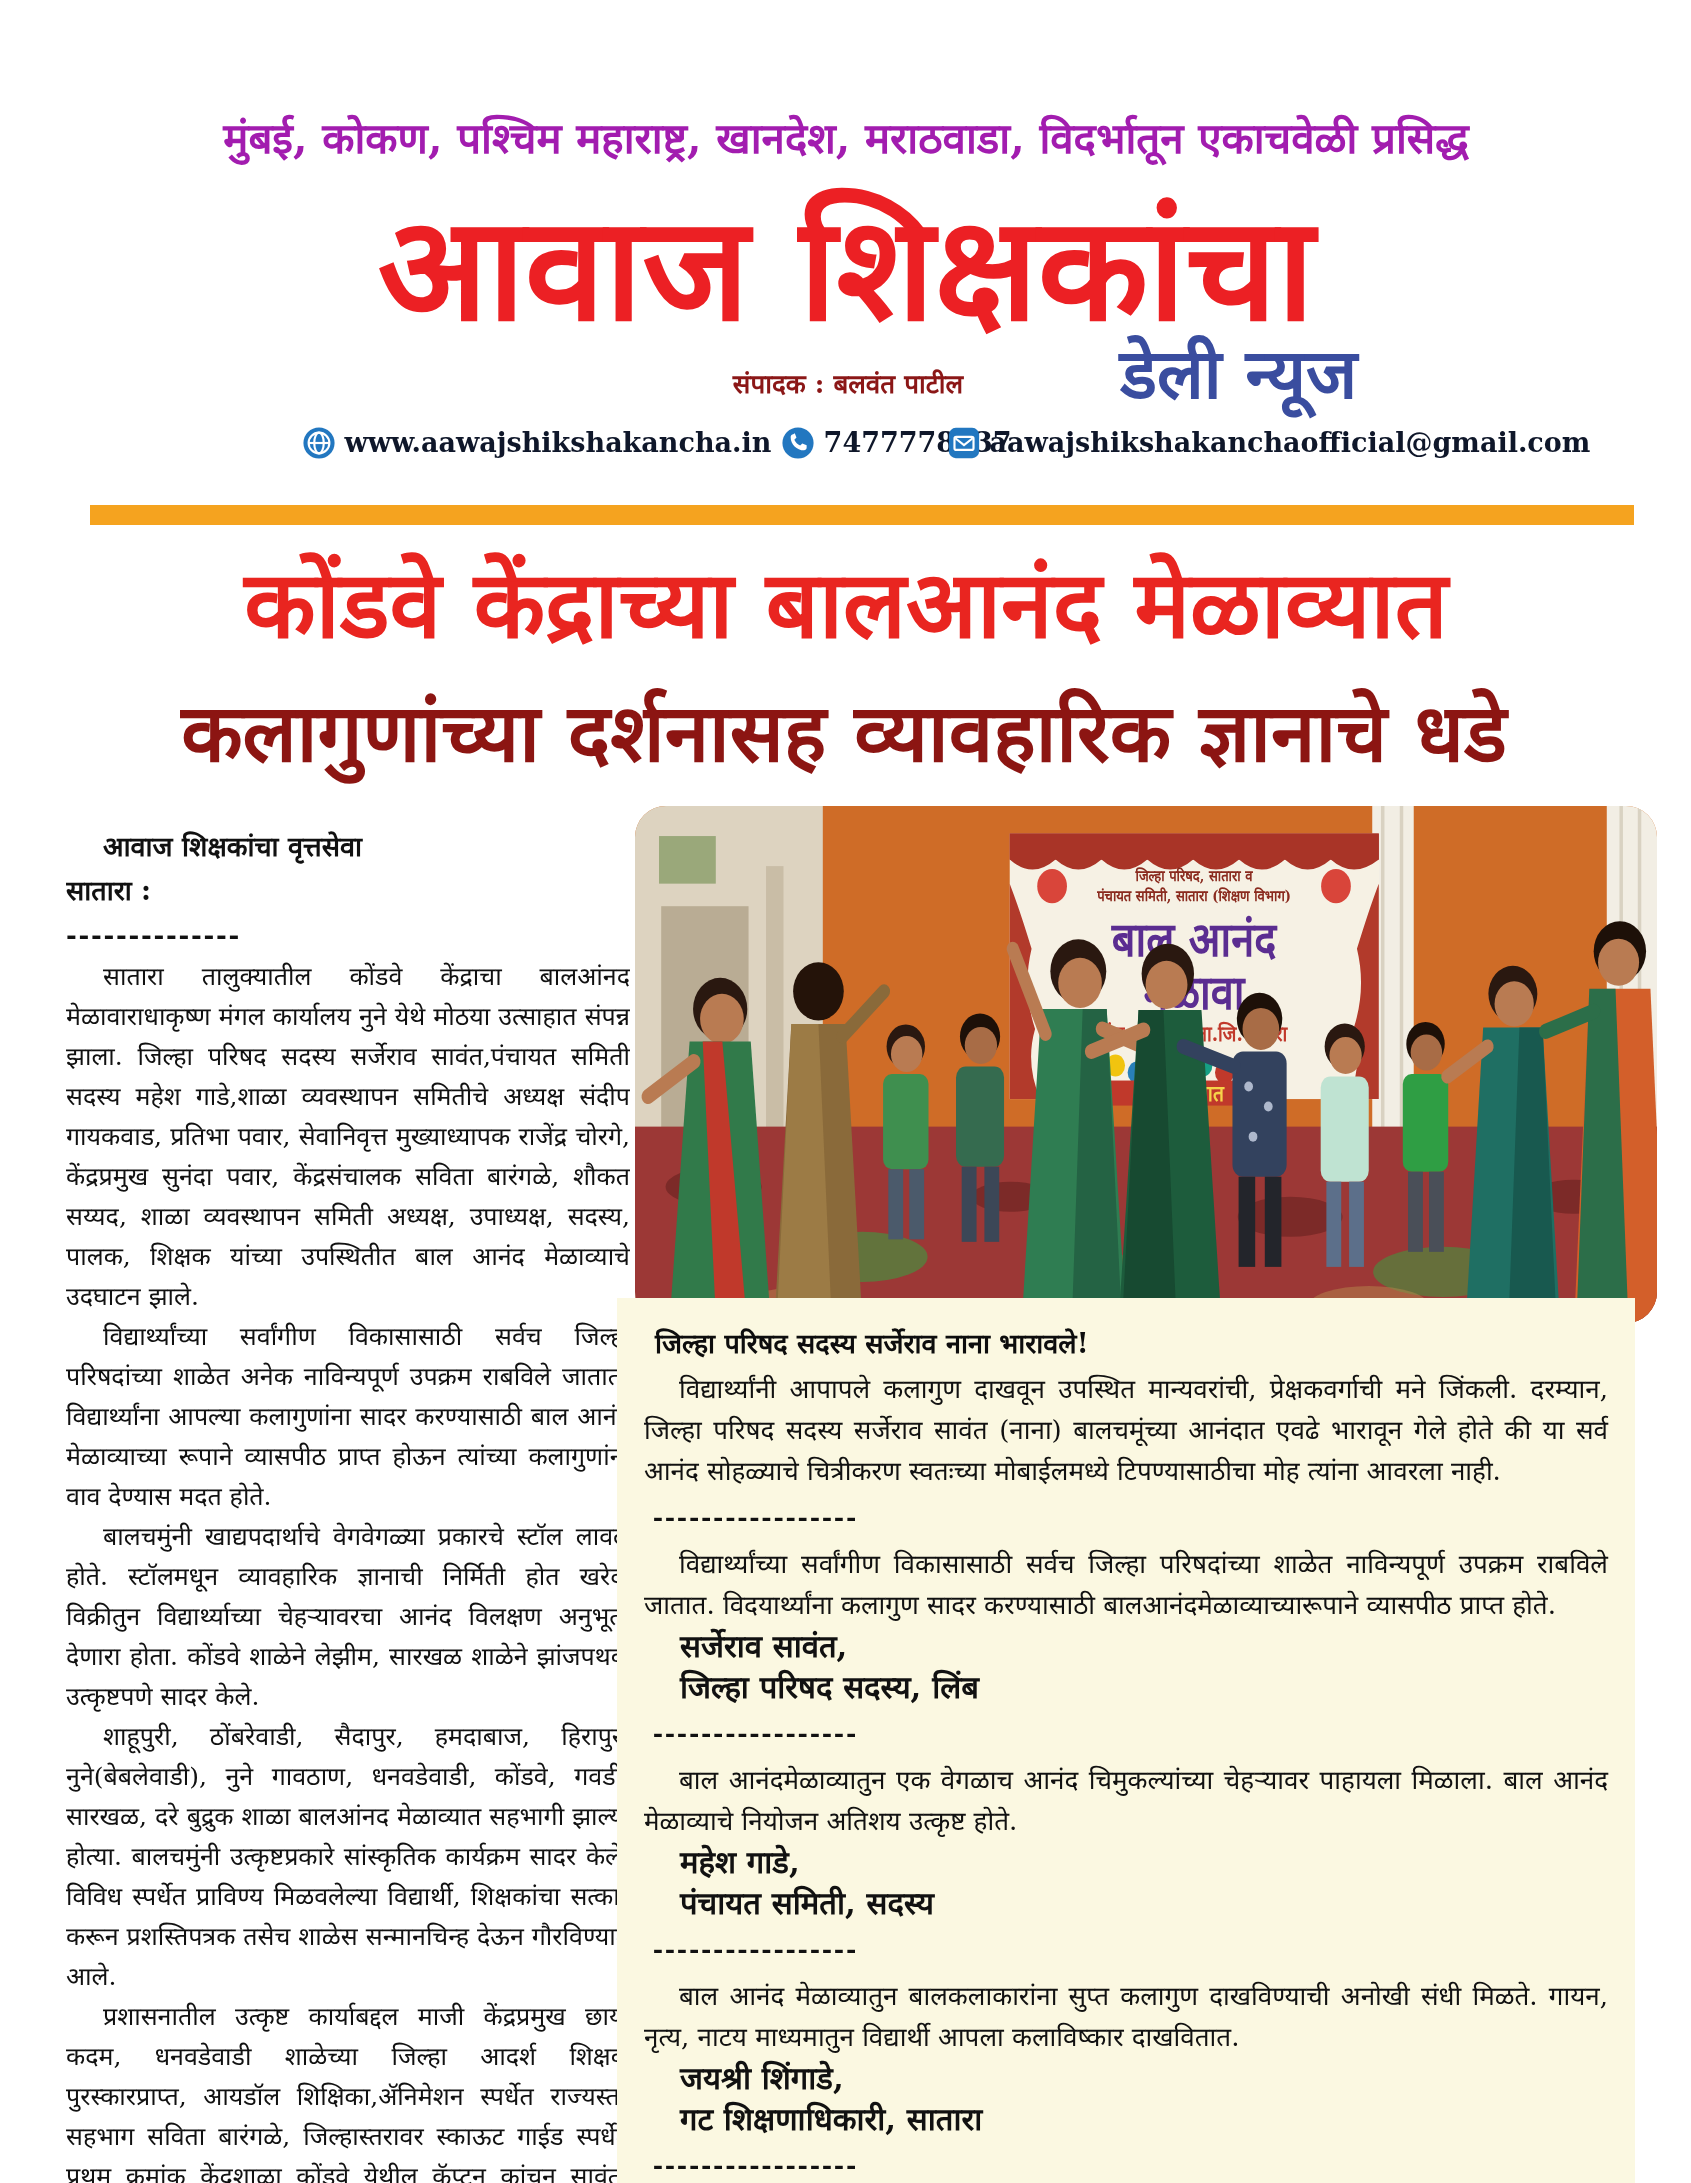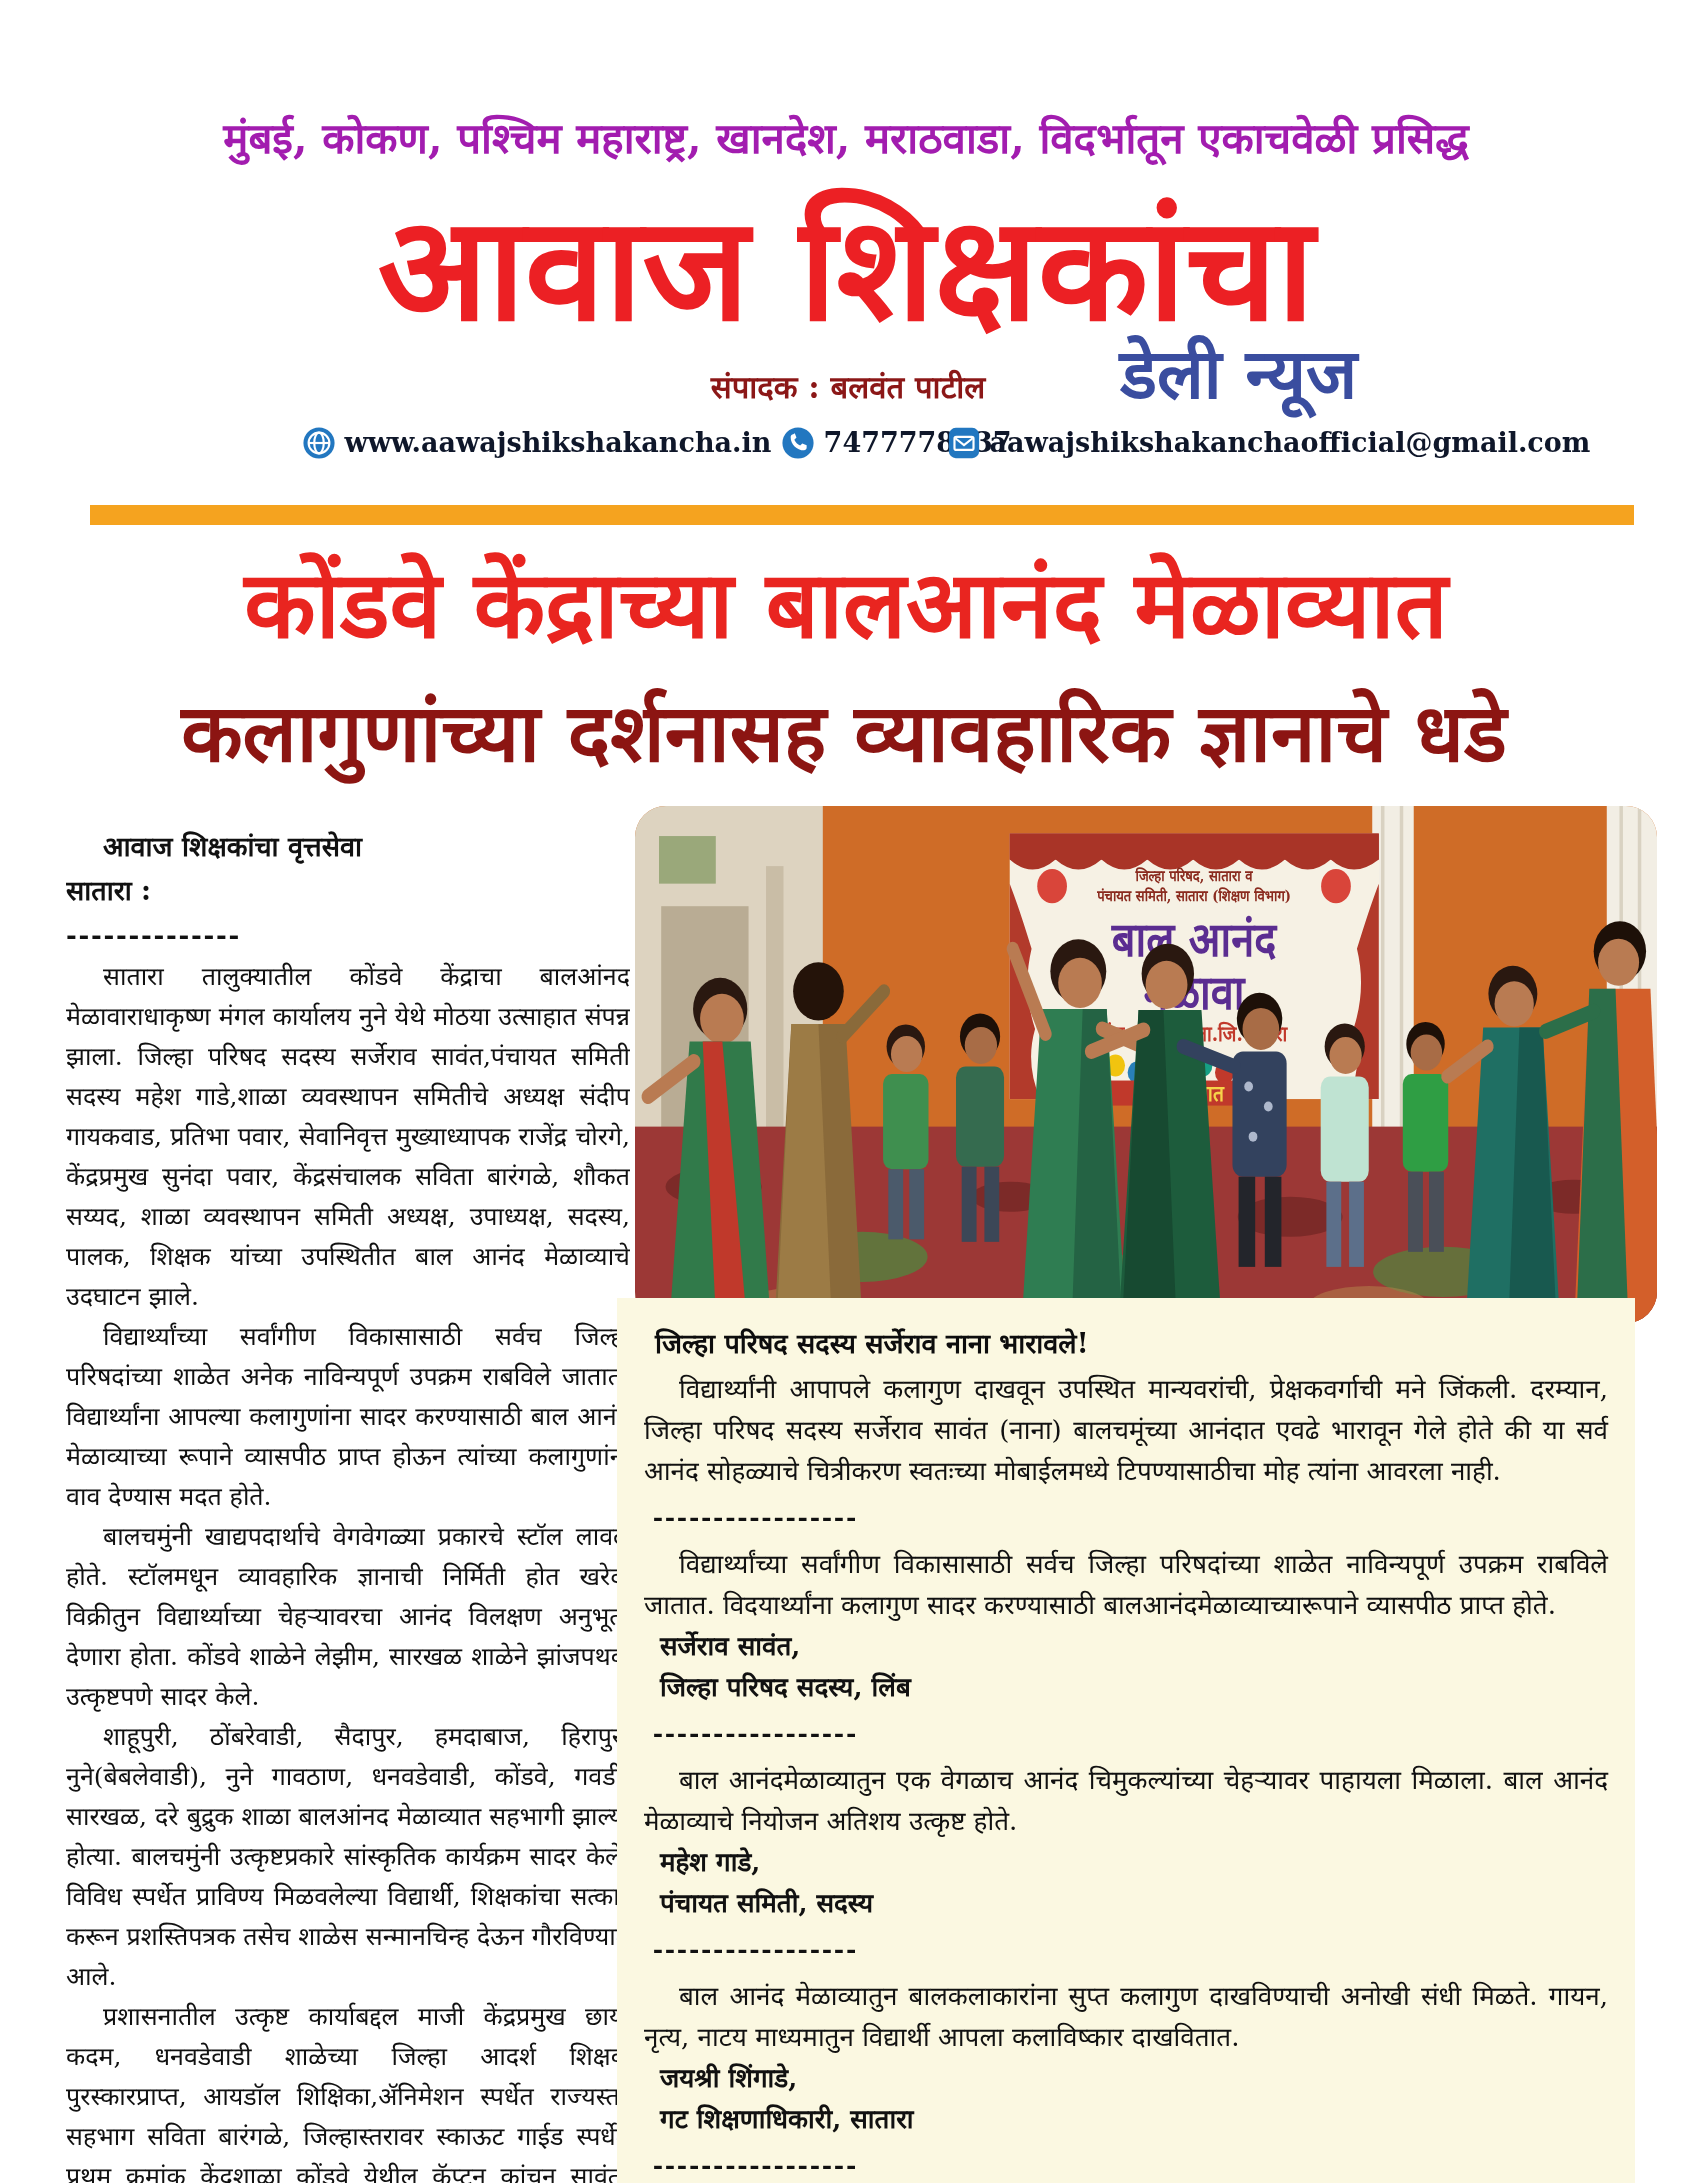--- a/index.html
+++ b/index.html
@@ -3,21 +3,21 @@
 <meta charset="utf-8">
 <style>
   html,body{margin:0;padding:0;background:#fff;}
   #page{position:relative;width:1692px;height:2915px;background:#ffffff;overflow:hidden;
         font-family:"DejaVu Serif", serif;color:#111;}
   .abs{position:absolute;}
   
   .tagline{left:0;right:0;top:108px;text-align:center;font-size:42px;font-weight:bold;color:#a21caf;}
   .mast-title{left:0;right:0;top:161px;margin:0;text-align:center;font-size:144px;line-height:1.5;
               font-weight:bold;color:#ec2024;}
-  .editor{left:4px;right:0;top:365px;text-align:center;font-size:31px;font-weight:bold;color:#8b1717;}
+  .editor{left:4px;right:0;top:365px;text-align:center;font-size:26px;font-weight:bold;color:#8b1717;}
   .edition{left:1120px;top:333px;font-size:69px;font-weight:bold;color:#3a4d9f;line-height:1.2;}
   .contact-item{top:424px;height:37px;display:flex;align-items:center;gap:9.6px;
                 font-size:27px;font-weight:bold;color:#0f172a;}
   .contact-item svg{width:32px;height:32px;flex:0 0 auto;}
   #c-web{left:303px;}  #c-phone{left:782px;}  #c-mail{left:948px;}
   .orange-rule{left:90px;top:505px;width:1544px;height:20px;background:#f5a31f;}
   
   .headline1{left:0;right:0;top:538px;text-align:center;font-size:93px;line-height:1.45;
              font-weight:bold;color:#e92520;}
   .headline2{left:0;right:4px;top:675px;text-align:center;font-size:80px;line-height:1.45;
@@ -29,21 +29,21 @@
   .byline{padding-left:37px;}
   .dashes{font-size:26px;font-weight:bold;letter-spacing:1.7px;line-height:44px;white-space:nowrap;overflow:hidden;}
   
   .photo{left:635px;top:806px;width:1022px;height:517px;border-radius:31px;overflow:hidden;}
   .photo svg{display:block;width:100%;height:100%;}
   
   .hl-box{left:617px;top:1298px;width:1018px;height:1103px;background:#fbf8e1;
           box-sizing:border-box;padding:24px 27px 0 27px;overflow:hidden;}
   .hl-box h2{margin:0 0 2.6px 11px;font-size:27px;line-height:44px;font-weight:bold;color:#0d0d0d;}
   .hl-box p{margin:0;font-size:26px;line-height:41px;text-align:justify;text-indent:35px;}
-  .hl-name,.hl-title{font-size:26px;font-weight:bold;line-height:41px;margin-left:16px;}
+  .hl-name,.hl-title{font-size:31px;font-weight:bold;line-height:41px;margin-left:36px;}
   .hl-dashes{font-size:25px;font-weight:bold;letter-spacing:1.7px;line-height:52px;margin-left:8.7px;
              white-space:nowrap;overflow:hidden;}
 </style>
 </head>
 <body>
 
 <div id="page">
 
   <div class="abs tagline">मुंबई, कोकण, पश्चिम महाराष्ट्र, खानदेश, मराठवाडा, विदर्भातून एकाचवेळी प्रसिद्ध</div>
   <h1 class="abs mast-title">आवाज शिक्षकांचा</h1>

